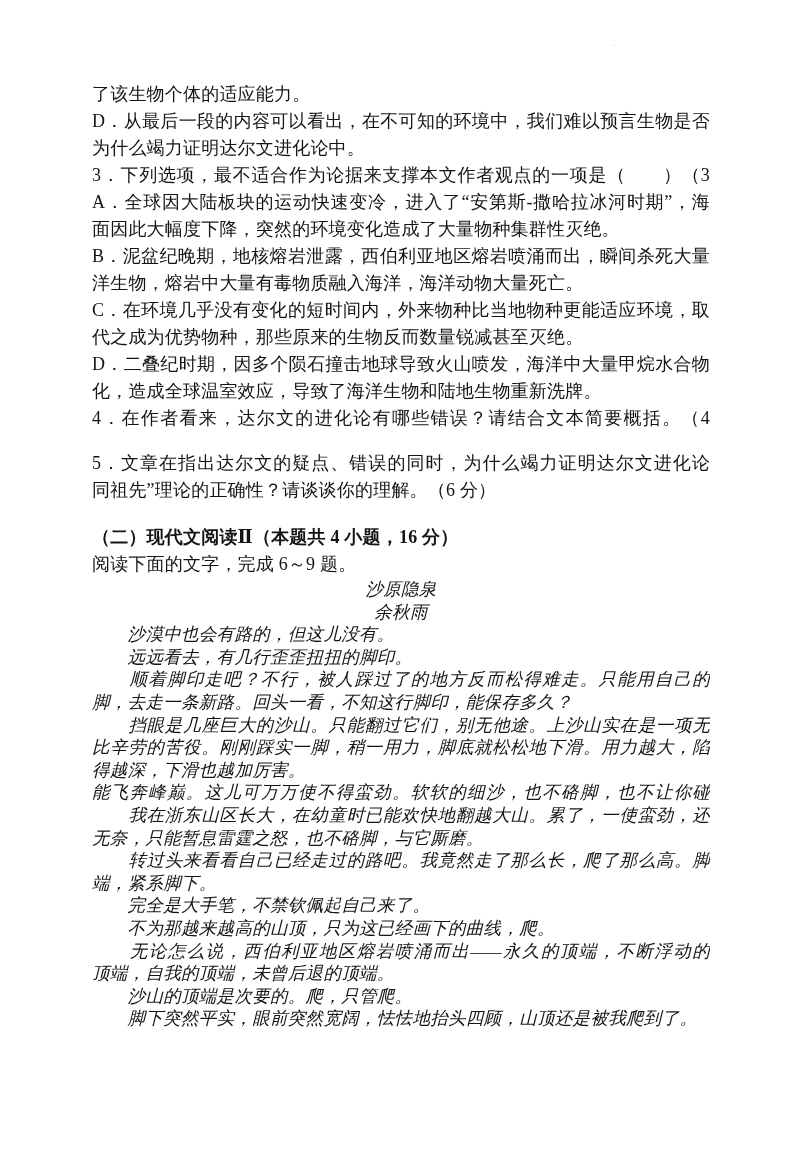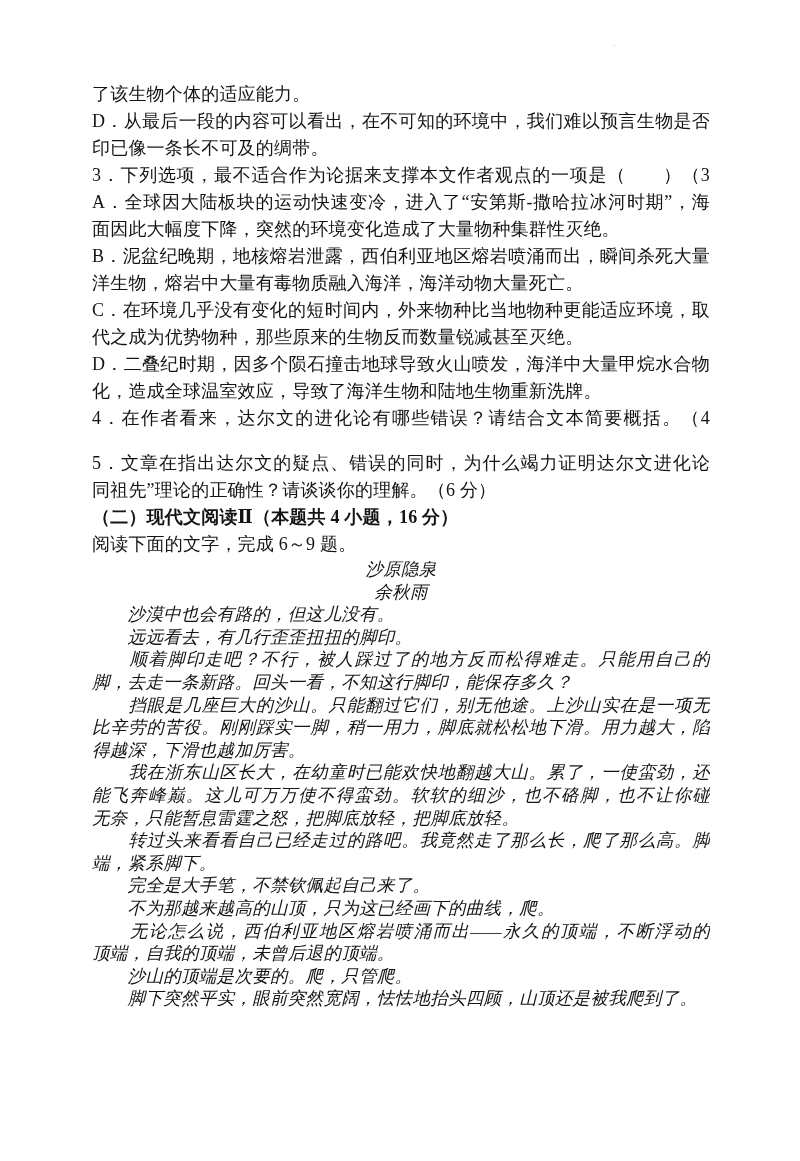--- a/index.html
+++ b/index.html
@@ -75,47 +75,47 @@
   }
 </style>
 </head>
 <body>
 
 <div class="page">
   <div class="stray">··</div>
   <div class="doc" id="doc">
       <div class="ln">了该生物个体的适应能力。</div>
       <div class="ln j">D．从最后一段的内容可以看出，在不可知的环境中，我们难以预言生物是否具</div>
-      <div class="ln">印已像一条长不可及的绸带。</div>
+      <div class="ln">为什么竭力证明达尔文进化论中。</div>
       <div class="ln">3．下列选项，最不适合作为论据来支撑本文作者观点的一项是（　　）（3 分）</div>
       <div class="ln j">A．全球因大陆板块的运动快速变冷，进入了“安第斯-撒哈拉冰河时期”，海平</div>
       <div class="ln">面因此大幅度下降，突然的环境变化造成了大量物种集群性灭绝。</div>
       <div class="ln j">B．泥盆纪晚期，地核熔岩泄露，西伯利亚地区熔岩喷涌而出，瞬间杀死大量海</div>
       <div class="ln">洋生物，熔岩中大量有毒物质融入海洋，海洋动物大量死亡。</div>
       <div class="ln j">C．在环境几乎没有变化的短时间内，外来物种比当地物种更能适应环境，取而</div>
       <div class="ln">代之成为优势物种，那些原来的生物反而数量锐减甚至灭绝。</div>
       <div class="ln j">D．二叠纪时期，因多个陨石撞击地球导致火山喷发，海洋中大量甲烷水合物汽</div>
       <div class="ln">化，造成全球温室效应，导致了海洋生物和陆地生物重新洗牌。</div>
       <div class="ln">4．在作者看来，达尔文的进化论有哪些错误？请结合文本简要概括。（4 分）</div>
       <div class="ln j" style="margin-top: 18px;">5．文章在指出达尔文的疑点、错误的同时，为什么竭力证明达尔文进化论中“共</div>
       <div class="ln">同祖先”理论的正确性？请谈谈你的理解。（6 分）</div>
-      <div class="ln b" style="margin-top: 0;">（二）现代文阅读Ⅱ（本题共 4 小题，16 分）</div>
+      <div class="ln b" style="margin-top: 20px;">（二）现代文阅读Ⅱ（本题共 4 小题，16 分）</div>
       <div class="ln">阅读下面的文字，完成 6～9 题。</div>
       <div class="ln k c">沙原隐泉</div>
       <div class="ln k c">余秋雨</div>
       <div class="ln k">　　沙漠中也会有路的，但这儿没有。</div>
       <div class="ln k">　　远远看去，有几行歪歪扭扭的脚印。</div>
       <div class="ln k j">　　顺着脚印走吧？不行，被人踩过了的地方反而松得难走。只能用自己的</div>
       <div class="ln k">脚，去走一条新路。回头一看，不知这行脚印，能保存多久？</div>
       <div class="ln k j">　　挡眼是几座巨大的沙山。只能翻过它们，别无他途。上沙山实在是一项无</div>
       <div class="ln k j">比辛劳的苦役。刚刚踩实一脚，稍一用力，脚底就松松地下滑。用力越大，陷</div>
       <div class="ln k">得越深，下滑也越加厉害。</div>
+      <div class="ln k j">能飞奔峰巅。这儿可万万使不得蛮劲。软软的细沙，也不硌脚，也不让你碰</div>
       <div class="ln k j">　　我在浙东山区长大，在幼童时已能欢快地翻越大山。累了，一使蛮劲，还</div>
-      <div class="ln k j">能飞奔峰巅。这儿可万万使不得蛮劲。软软的细沙，也不硌脚，也不让你碰</div>
-      <div class="ln k">无奈，只能暂息雷霆之怒，把脚底放轻，把脚底放轻。</div>
+      <div class="ln k">无奈，只能暂息雷霆之怒，也不硌脚，与它厮磨。</div>
       <div class="ln k j">　　转过头来看看自己已经走过的路吧。我竟然走了那么长，爬了那么高。脚</div>
       <div class="ln k">端，紧系脚下。</div>
       <div class="ln k">　　完全是大手笔，不禁钦佩起自己来了。</div>
       <div class="ln k">　　不为那越来越高的山顶，只为这已经画下的曲线，爬。</div>
       <div class="ln k j">　　无论怎么说，西伯利亚地区熔岩喷涌而出——永久的顶端，不断浮动的</div>
       <div class="ln k">顶端，自我的顶端，未曾后退的顶端。</div>
       <div class="ln k">　　沙山的顶端是次要的。爬，只管爬。</div>
       <div class="ln k">　　脚下突然平实，眼前突然宽阔，怯怯地抬头四顾，山顶还是被我爬到了。</div>
     </div>
   <div class="footer">3</div>

